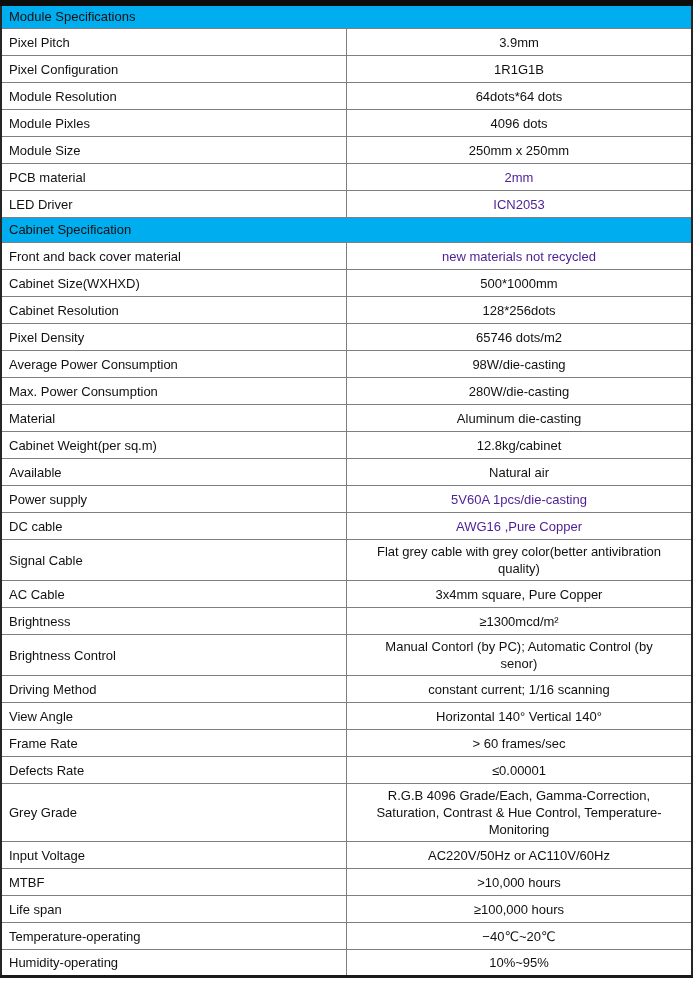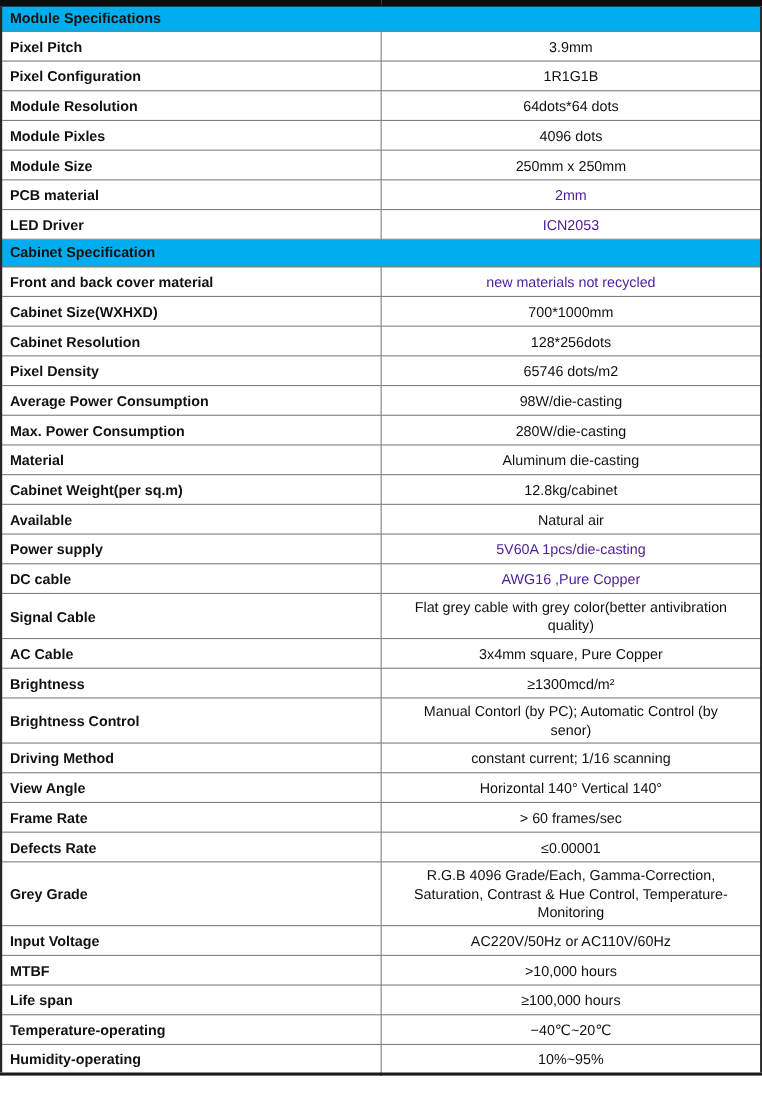--- a/index.html
+++ b/index.html
@@ -23,35 +23,34 @@
   table.spec-table td {
     border: 1px solid #7f7f7f;
     font-size: 13px;
     color: #111111;
     box-sizing: border-box;
     vertical-align: middle;
     line-height: 17px;
   }
   td.section-header {
     background: #00AEEF;
-    font-weight: bold;
+    font-weight: normal;
     font-size: 13.5px;
     color: #000000;
     height: 25px;
     padding: 2px 6px 3px 7px;
     border-top: 2px solid #1a1a1a;
     border-left: 1px solid #262626;
     border-right: 1px solid #262626;
   }
   td.spec-label {
     width: 193px;
     height: 27px;
     padding: 3px 4px 3px 7px;
     text-align: left;
-    font-weight: bold;
   }
   td.spec-value {
     height: 27px;
     padding: 3px 21px;
     text-align: center;
   }
   td.spec-value.highlight {
     color: #4c1d95;
   }
 </style>
@@ -94,21 +93,21 @@
         </tr>
         <tr>
           <td colspan="2" class="section-header">Cabinet Specification</td>
         </tr>
         <tr>
           <td class="spec-label">Front and back cover material</td>
           <td class="spec-value highlight">new materials not recycled</td>
         </tr>
         <tr>
           <td class="spec-label">Cabinet Size(WXHXD)</td>
-          <td class="spec-value">700*1000mm</td>
+          <td class="spec-value">500*1000mm</td>
         </tr>
         <tr>
           <td class="spec-label">Cabinet Resolution</td>
           <td class="spec-value">128*256dots</td>
         </tr>
         <tr>
           <td class="spec-label">Pixel Density</td>
           <td class="spec-value">65746 dots/m2</td>
         </tr>
         <tr>

